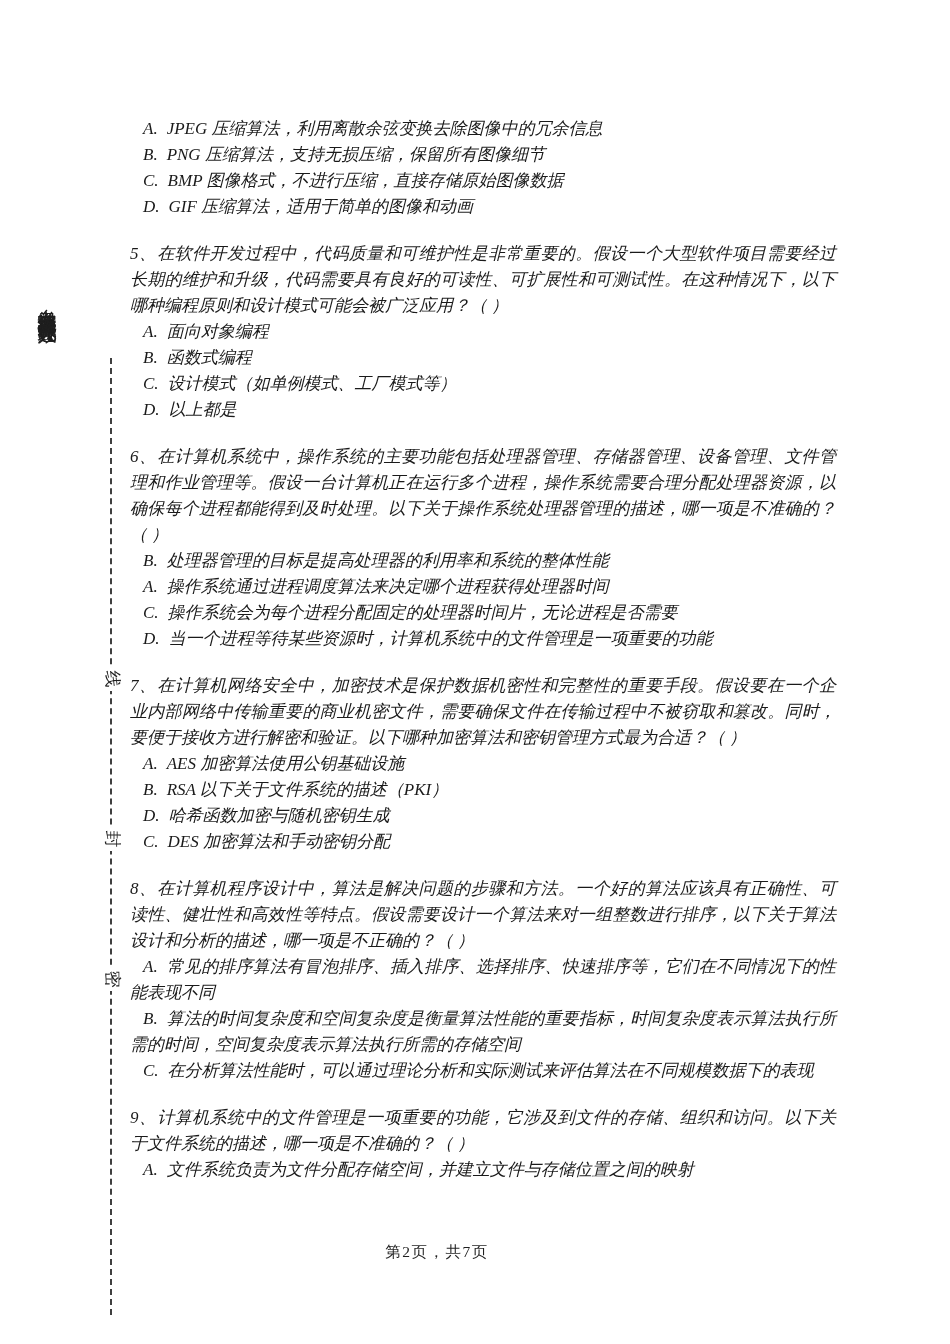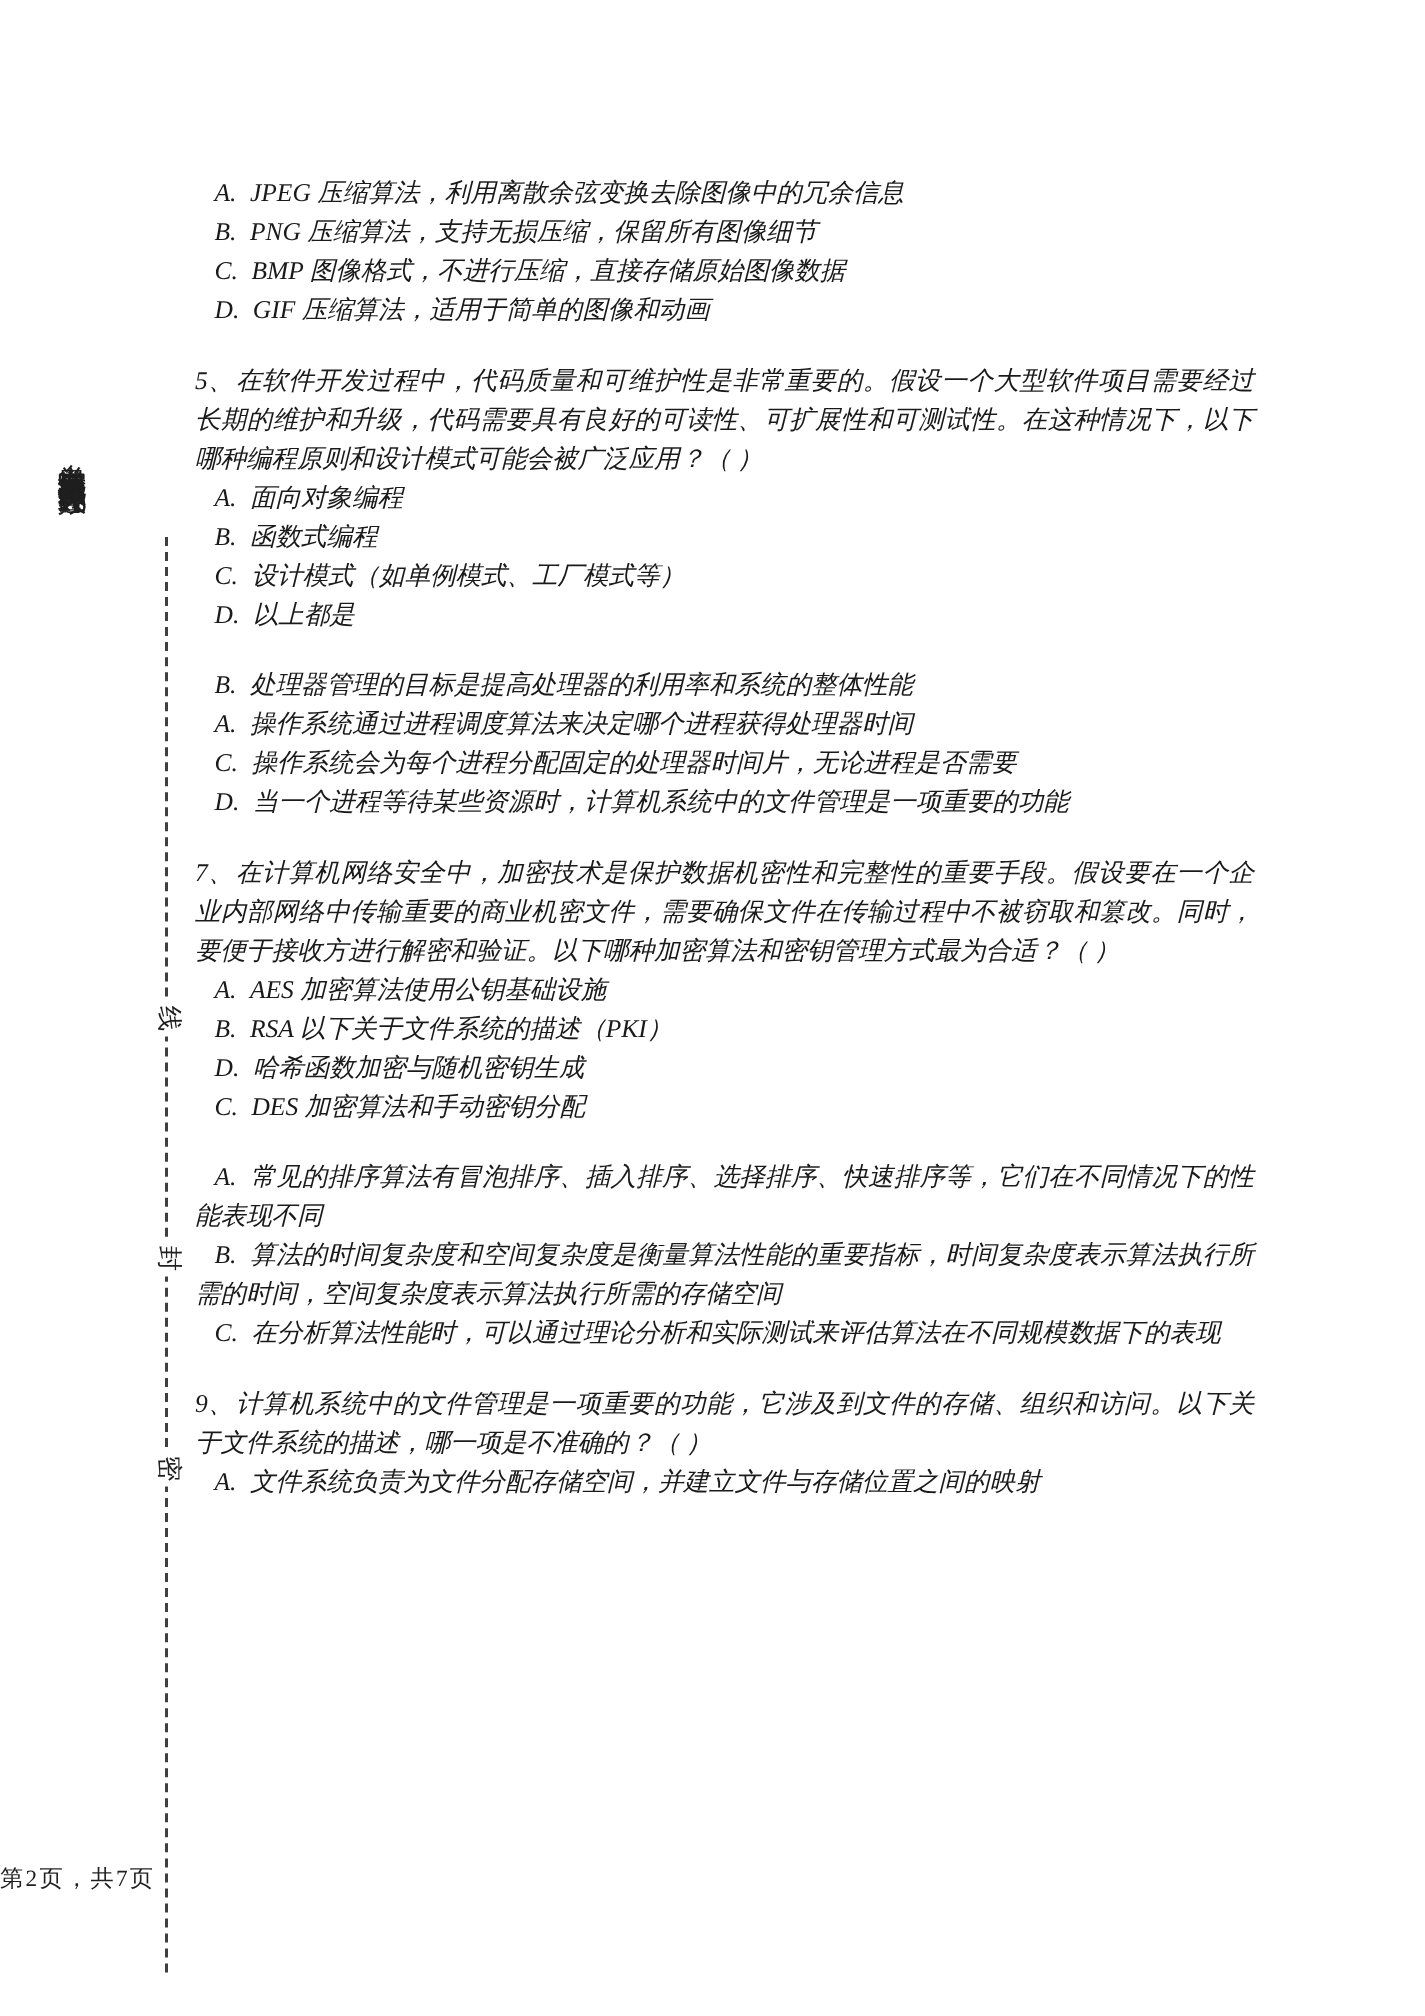--- a/index.html
+++ b/index.html
@@ -54,21 +54,21 @@
   .block{margin-bottom:21px;}
   .stem{text-align:justify;}
   .qnum{margin-right:1px;}
   .option{text-align:justify;text-indent:13px;}
   .opt-label{margin-right:9px;}
   
   .footer{
     position:absolute;
     top:1242px;left:0;
     width:874px;
-    text-align:left;
+    text-align:center;
     font-size:15.5px;
     letter-spacing:1.5px;
     color:#1f1f1f;
   }
 </style>
 </head>
 <body>
 
 <div class="margin-notice">自觉遵守考场纪律如考试作弊此答卷无效</div>
 
@@ -89,35 +89,37 @@
 
   <div class="block">
     <p class="stem"><span class="qnum">5、</span><span>在软件开发过程中，代码质量和可维护性是非常重要的。假设一个大型软件项目需要经过长期的维护和升级，代码需要具有良好的可读性、可扩展性和可测试性。在这种情况下，以下哪种编程原则和设计模式可能会被广泛应用？（ ）</span></p>
     <p class="option"><span class="opt-label">A.</span><span>面向对象编程</span></p>
     <p class="option"><span class="opt-label">B.</span><span>函数式编程</span></p>
     <p class="option"><span class="opt-label">C.</span><span>设计模式（如单例模式、工厂模式等）</span></p>
     <p class="option"><span class="opt-label">D.</span><span>以上都是</span></p>
   </div>
 
   <div class="block">
+    <p class="stem"><span class="qnum">6、</span><span>在计算机系统中，操作系统的主要功能包括处理器管理、存储器管理、设备管理、文件管理和作业管理等。假设一台计算机正在运行多个进程，操作系统需要合理分配处理器资源，以确保每个进程都能得到及时处理。以下关于操作系统处理器管理的描述，哪一项是不准确的？（ ）</span></p>
     <p class="option"><span class="opt-label">B.</span><span>处理器管理的目标是提高处理器的利用率和系统的整体性能</span></p>
     <p class="option"><span class="opt-label">A.</span><span>操作系统通过进程调度算法来决定哪个进程获得处理器时间</span></p>
     <p class="option"><span class="opt-label">C.</span><span>操作系统会为每个进程分配固定的处理器时间片，无论进程是否需要</span></p>
     <p class="option"><span class="opt-label">D.</span><span>当一个进程等待某些资源时，计算机系统中的文件管理是一项重要的功能</span></p>
   </div>
 
   <div class="block">
     <p class="stem"><span class="qnum">7、</span><span>在计算机网络安全中，加密技术是保护数据机密性和完整性的重要手段。假设要在一个企业内部网络中传输重要的商业机密文件，需要确保文件在传输过程中不被窃取和篡改。同时，要便于接收方进行解密和验证。以下哪种加密算法和密钥管理方式最为合适？（ ）</span></p>
     <p class="option"><span class="opt-label">A.</span><span>AES 加密算法使用公钥基础设施</span></p>
     <p class="option"><span class="opt-label">B.</span><span>RSA 以下关于文件系统的描述（PKI）</span></p>
     <p class="option"><span class="opt-label">D.</span><span>哈希函数加密与随机密钥生成</span></p>
     <p class="option"><span class="opt-label">C.</span><span>DES 加密算法和手动密钥分配</span></p>
   </div>
 
   <div class="block">
+    <p class="stem"><span class="qnum">8、</span><span>在计算机程序设计中，算法是解决问题的步骤和方法。一个好的算法应该具有正确性、可读性、健壮性和高效性等特点。假设需要设计一个算法来对一组整数进行排序，以下关于算法设计和分析的描述，哪一项是不正确的？（ ）</span></p>
     <p class="option"><span class="opt-label">A.</span><span>常见的排序算法有冒泡排序、插入排序、选择排序、快速排序等，它们在不同情况下的性能表现不同</span></p>
     <p class="option"><span class="opt-label">B.</span><span>算法的时间复杂度和空间复杂度是衡量算法性能的重要指标，时间复杂度表示算法执行所需的时间，空间复杂度表示算法执行所需的存储空间</span></p>
     <p class="option"><span class="opt-label">C.</span><span>在分析算法性能时，可以通过理论分析和实际测试来评估算法在不同规模数据下的表现</span></p>
   </div>
 
   <div class="block">
     <p class="stem"><span class="qnum">9、</span><span>计算机系统中的文件管理是一项重要的功能，它涉及到文件的存储、组织和访问。以下关于文件系统的描述，哪一项是不准确的？（ ）</span></p>
     <p class="option"><span class="opt-label">A.</span><span>文件系统负责为文件分配存储空间，并建立文件与存储位置之间的映射</span></p>
   </div>
 

